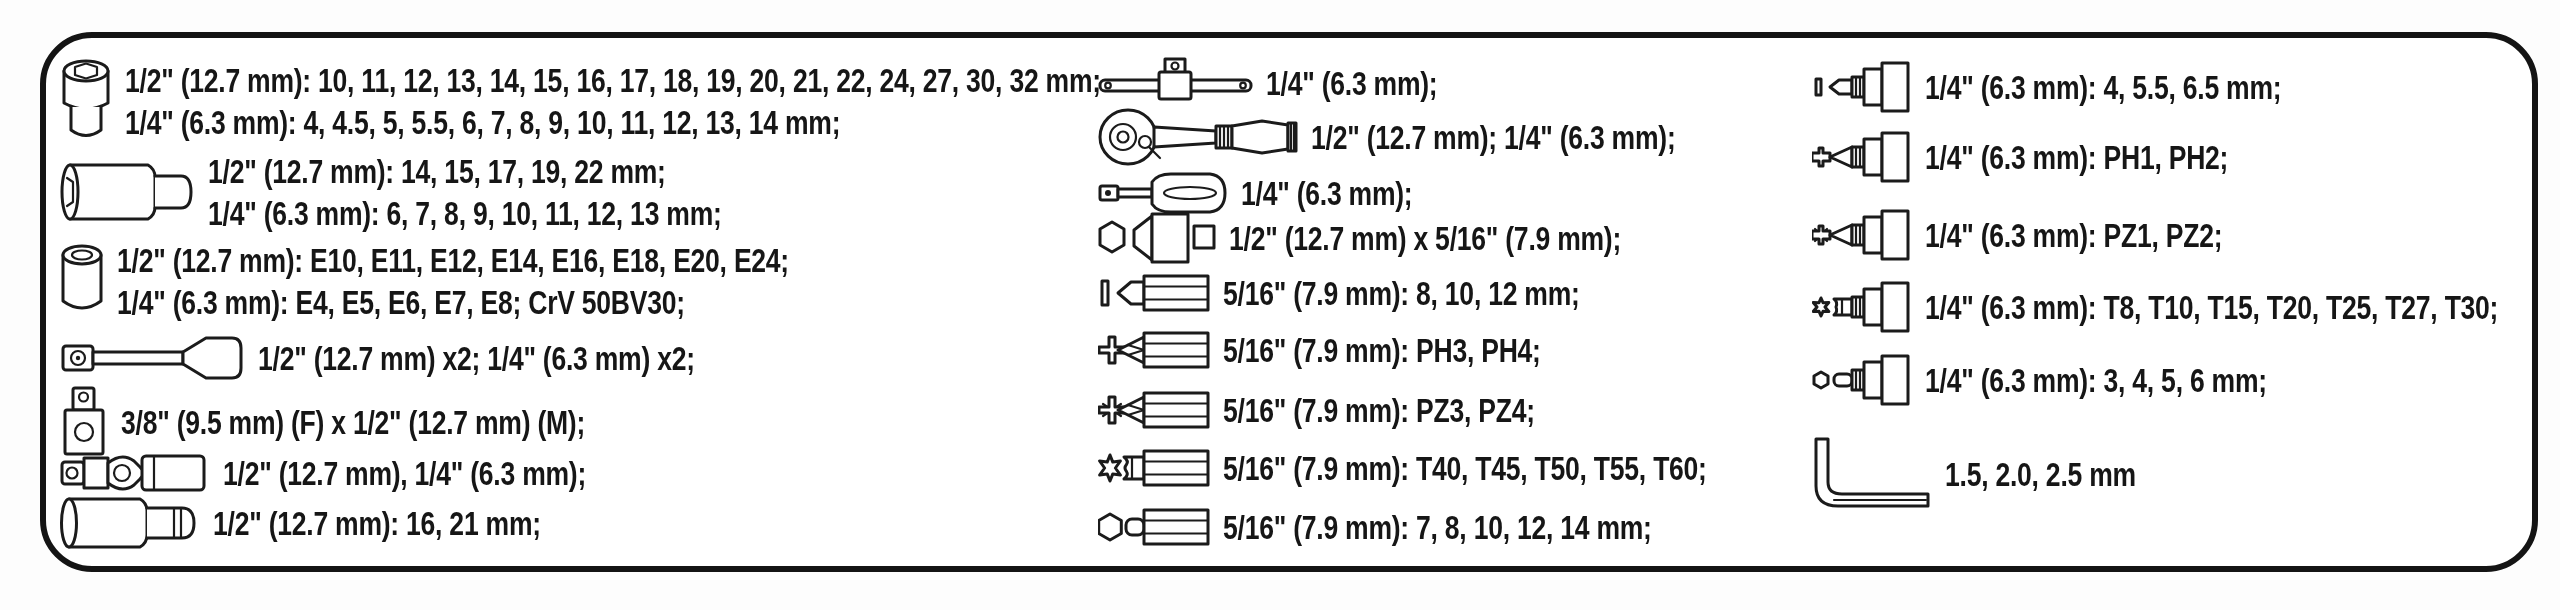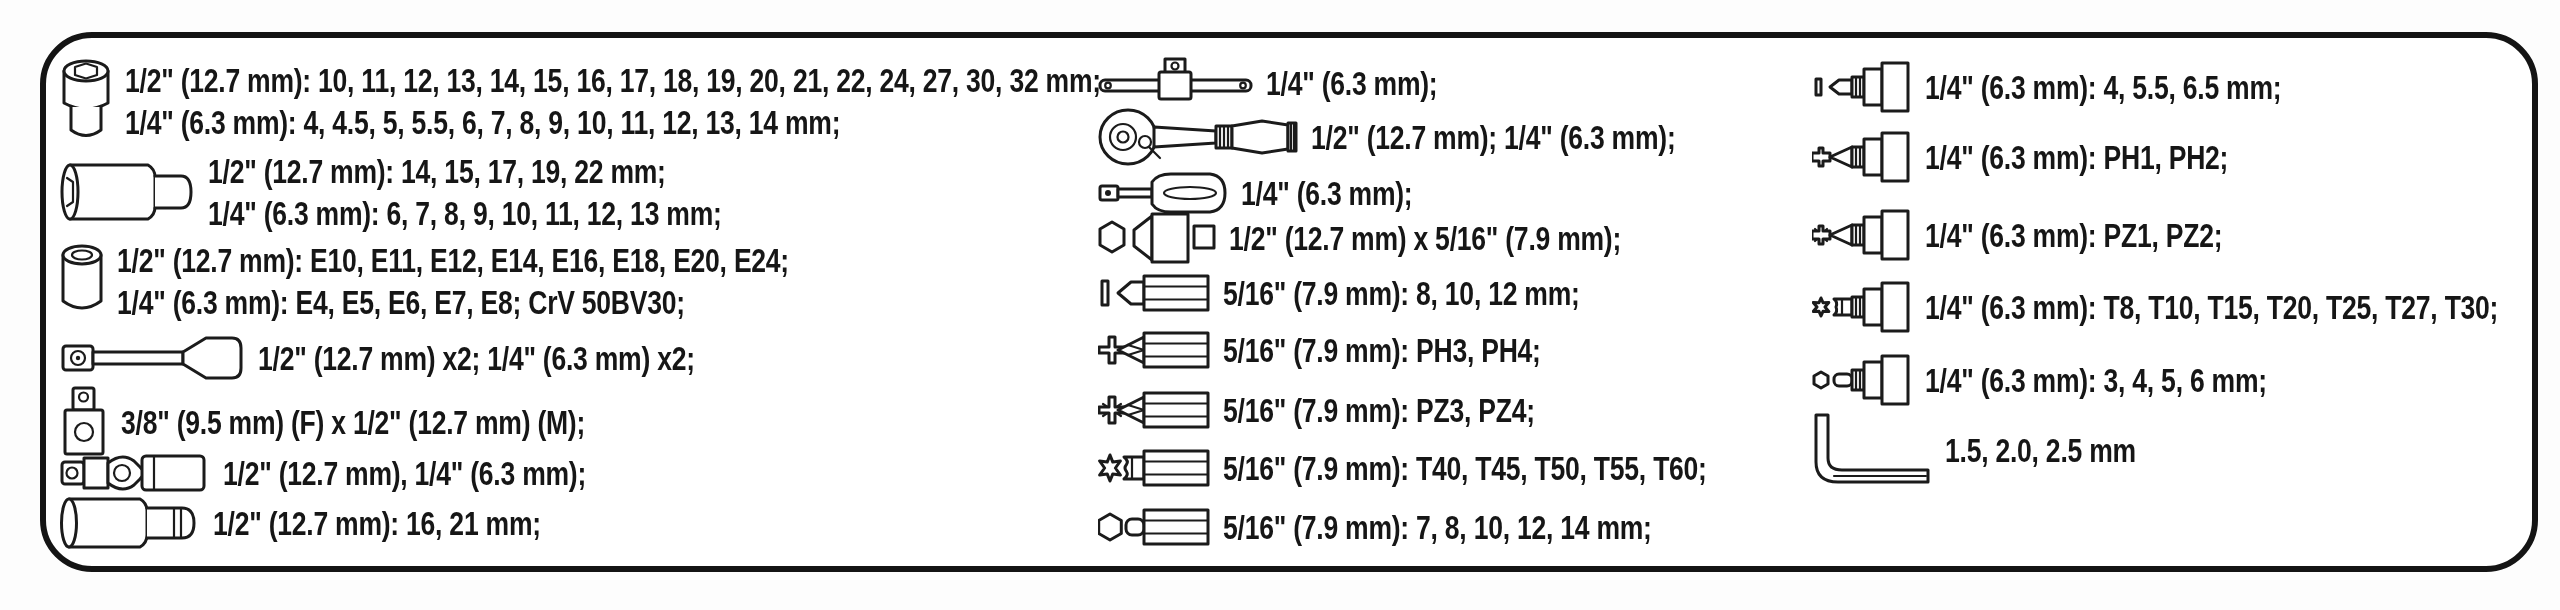--- a/index.html
+++ b/index.html
@@ -352,21 +352,21 @@
           <path class="t" d="M44 22 V42 M48 22 V42"></path>
           <rect class="s" x="52" y="14" width="18" height="36"></rect>
           <rect class="s" x="70" y="8" width="26" height="48"></rect>
         </svg>
       </span>
       <div class="lines">
           <span class="line">1/4" (6.3 mm): 3, 4, 5, 6 mm;</span>
         </div>
     </div>
 
-    <div class="row" style="top:450px">
+    <div class="row" style="top:474px">
       <span class="ic">
         <svg width="120" height="76" viewBox="0 0 120 76">
           <path class="s" d="M4 3 L4 50 Q4 70 26 70 L116 70 L116 58 L30 58 Q16 58 16 46 L16 3 Z"></path>
           <path class="t" d="M22 64 L114 64"></path>
         </svg>
       </span>
       <div class="lines">
           <span class="line">1.5, 2.0, 2.5 mm</span>
         </div>
     </div>

